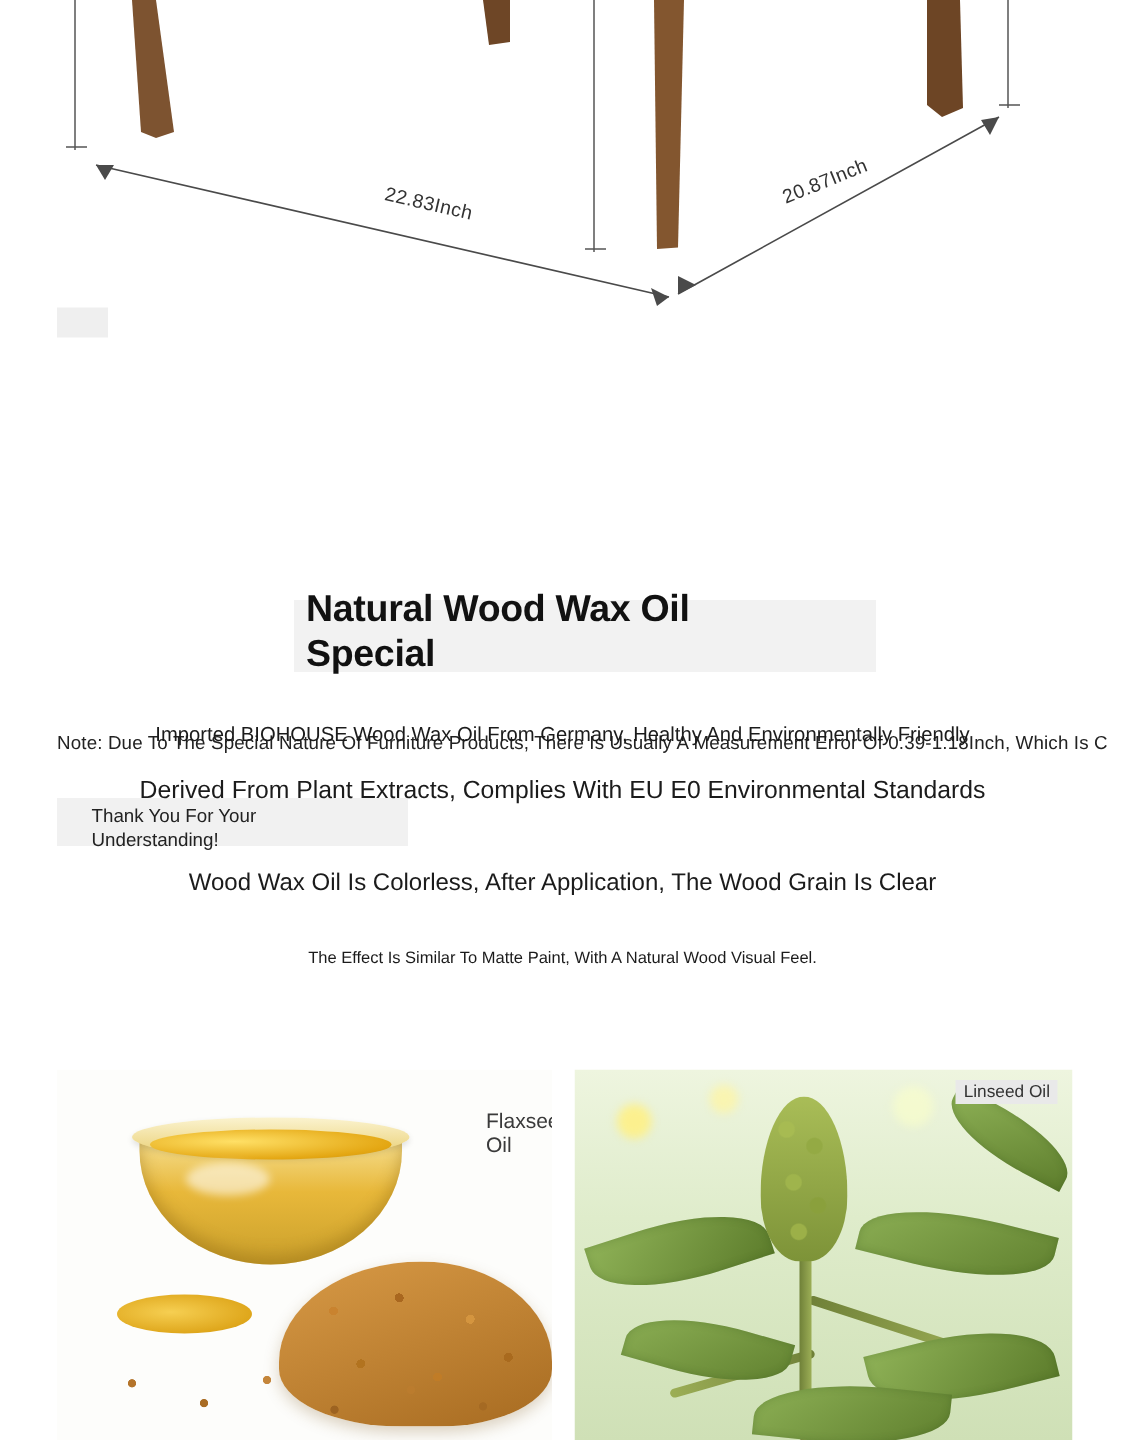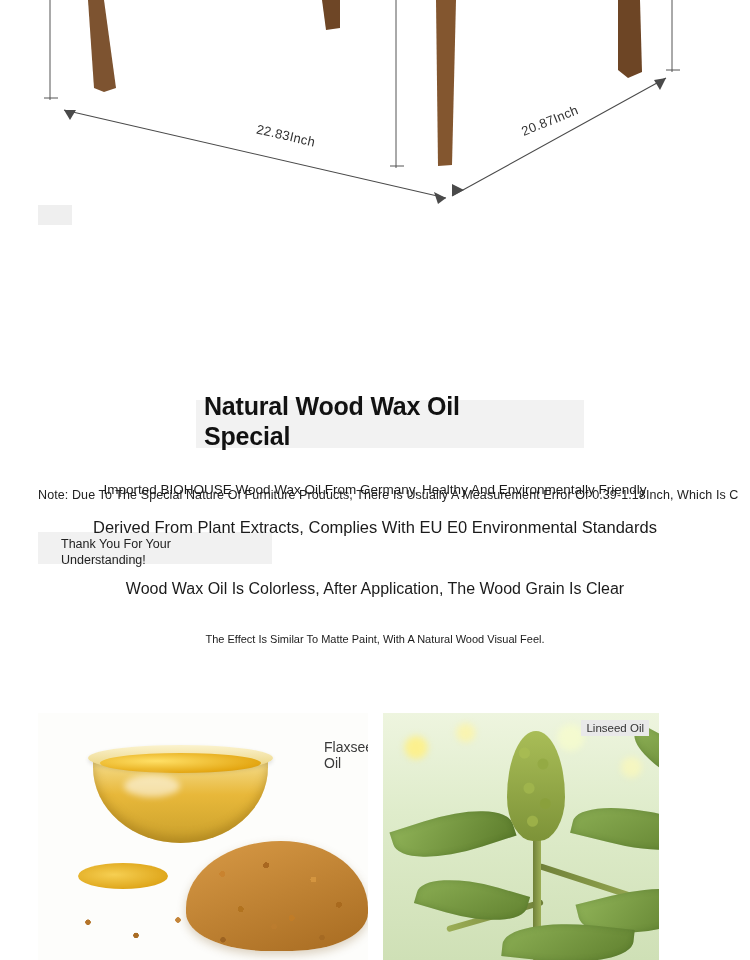--- a/index.html
+++ b/index.html
@@ -126,21 +126,21 @@
     width: 750px;
     height: 247px;
   }
   .photo {
     position: absolute;
     top: 0;
     height: 247px;
     overflow: hidden;
   }
   .photo-left  { left: 38px;  width: 330px; }
-  .photo-right { left: 383px; width: 276px; }
+  .photo-right { left: 383px; width: 300px; padding-left: 32px; }
 
   .photo-caption {
     position: absolute;
     font-size: 14px;
     color: #3a3a3a;
     z-index: 5;
   }
   .cap-flaxseed {
     left: 286px;
     top: 26px;

